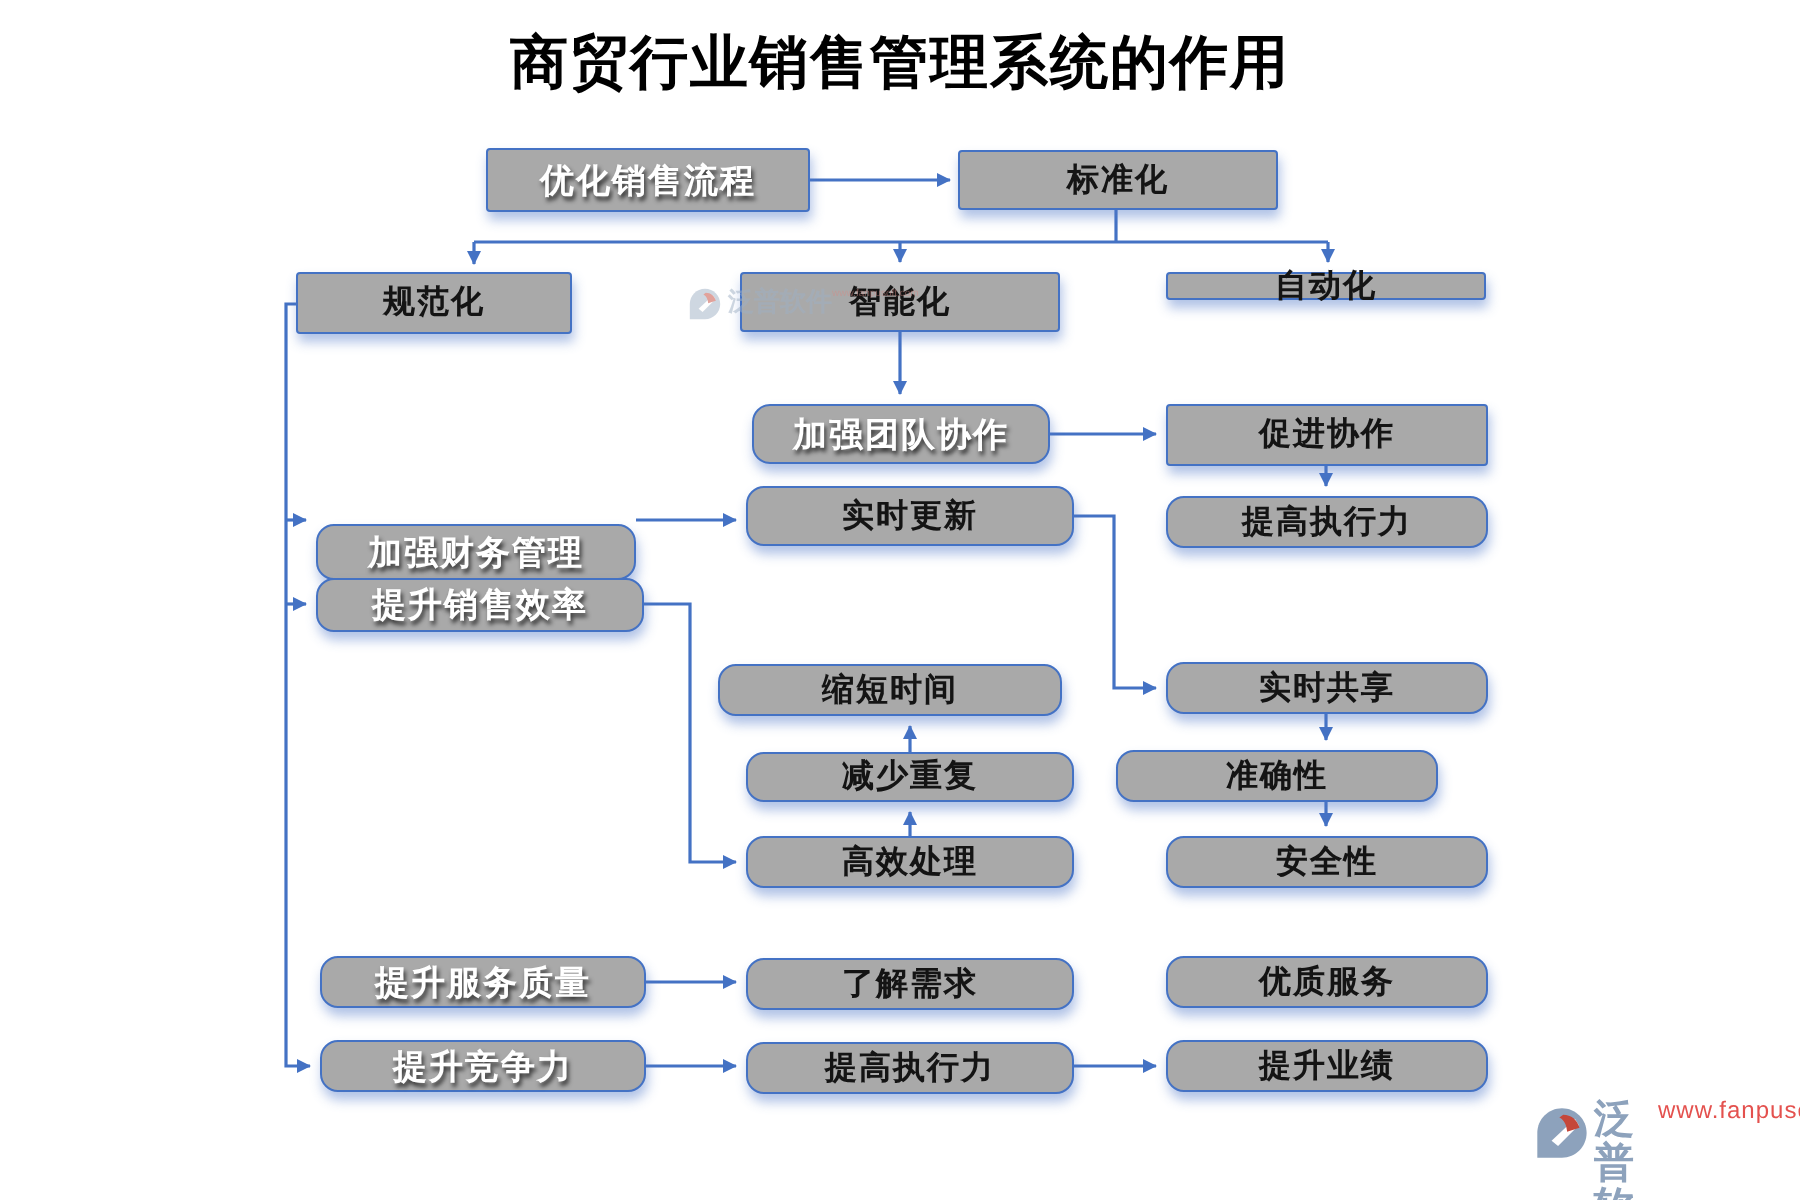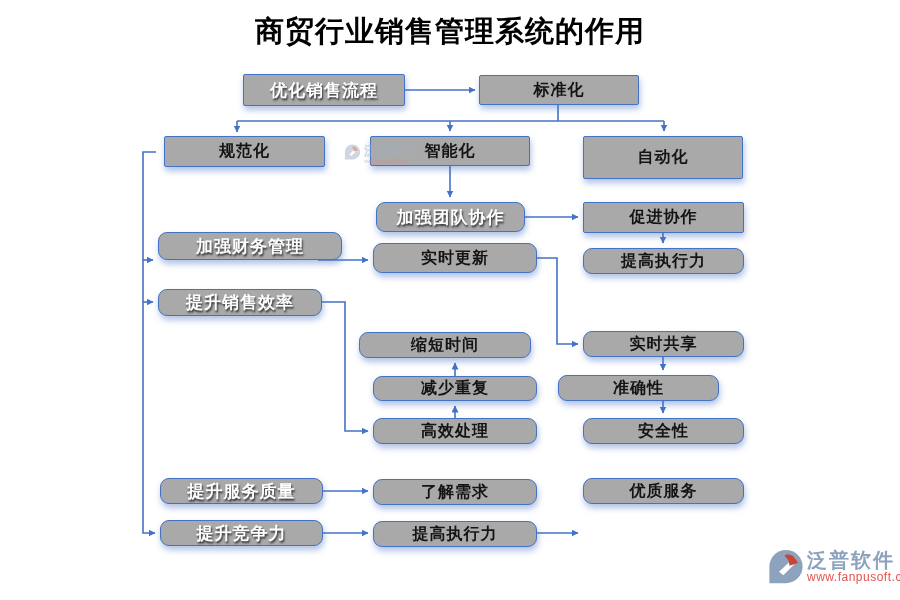--- a/index.html
+++ b/index.html
@@ -32,21 +32,21 @@
     position:absolute;left:344px;top:144px;display:flex;align-items:flex-start;
     opacity:0.5;gap:3px;
   }
   .wm-center .wm-brand{font-size:13px;font-weight:bold;color:#9fb0c4;line-height:14px;}
   .wm-center .wm-url{font-size:5px;color:#d58b85;line-height:6px;}
   .wm-corner{
     position:absolute;left:768px;top:549px;display:flex;align-items:flex-start;gap:3px;
   }
   .wm-corner .wm-brand{font-size:20px;font-weight:bold;color:#8da2bc;line-height:22px;letter-spacing:2px;}
   .wm-corner .wm-url{font-size:12px;color:#e4514e;line-height:13px;letter-spacing:0.5px;}
-  .wm-txt{display:flex;flex-direction:column;}
+  .wm-txt{display:flex;flex-direction:row;}
 </style>
 </head>
 <body>
 
 <div class="canvas">
 
   <div class="title">商贸行业销售管理系统的作用</div>
 
   <svg class="wires" width="900" height="600">
     <defs>
@@ -87,40 +87,41 @@
       <path d="M663,401 V413" marker-end="url(#ar)"></path>
 
       <path d="M323,491 H368" marker-end="url(#ar)"></path>
       <path d="M323,533 H368" marker-end="url(#ar)"></path>
       <path d="M537,533 H578" marker-end="url(#ar)"></path>
     </g>
   </svg>
 
   <div class="node sq" style="left:479px;top:75px;width:160px;height:30px">标准化</div>
   <div class="node sq wt" style="left:243px;top:74px;width:162px;height:32px">优化销售流程</div>
-  <div class="node sq" style="left:164px;top:136px;width:161px;height:31px">规范化</div>
+  <div class="node sq" style="left:148px;top:136px;width:138px;height:31px">规范化</div>
   <div class="node sq" style="left:370px;top:136px;width:160px;height:30px">智能化</div>
-  <div class="node sq" style="left:583px;top:136px;width:160px;height:43px">自动化</div>
+  <div class="node sq" style="left:583px;top:136px;width:160px;height:14px">自动化</div>
   <div class="node rd wt" style="left:376px;top:202px;width:149px;height:30px">加强团队协作</div>
   <div class="node sq" style="left:583px;top:202px;width:161px;height:31px">促进协作</div>
-  <div class="node rd wt" style="left:158px;top:232px;width:184px;height:28px">加强财务管理</div>
+  <div class="node rd wt" style="left:158px;top:262px;width:160px;height:28px">加强财务管理</div>
   <div class="node rd" style="left:373px;top:243px;width:164px;height:30px">实时更新</div>
   <div class="node rd" style="left:583px;top:248px;width:161px;height:26px">提高执行力</div>
   <div class="node rd wt" style="left:158px;top:289px;width:164px;height:27px">提升销售效率</div>
   <div class="node rd" style="left:359px;top:332px;width:172px;height:26px">缩短时间</div>
   <div class="node rd" style="left:583px;top:331px;width:161px;height:26px">实时共享</div>
   <div class="node rd" style="left:373px;top:376px;width:164px;height:25px">减少重复</div>
   <div class="node rd" style="left:558px;top:375px;width:161px;height:26px">准确性</div>
   <div class="node rd" style="left:373px;top:418px;width:164px;height:26px">高效处理</div>
   <div class="node rd" style="left:583px;top:418px;width:161px;height:26px">安全性</div>
   <div class="node rd wt" style="left:160px;top:478px;width:163px;height:26px">提升服务质量</div>
   <div class="node rd" style="left:373px;top:479px;width:164px;height:26px">了解需求</div>
   <div class="node rd" style="left:583px;top:478px;width:161px;height:26px">优质服务</div>
   <div class="node rd wt" style="left:160px;top:520px;width:163px;height:26px">提升竞争力</div>
   <div class="node rd" style="left:373px;top:521px;width:164px;height:26px">提高执行力</div>
+  <div class="node rd" style="left:583px;top:520px;width:161px;height:26px">提升业绩</div>
 
   <div class="wm-center">
     <svg width="17" height="16" viewBox="0 0 40 40">
       <path d="M20 1 C9.5 1 1 9.5 1 20 V39 H20 C30.5 39 39 30.5 39 20 S30.5 1 20 1 Z" fill="#9fb0c4"></path>
       <path d="M12 26 L30 9 L33 14 L17 30 Z" fill="#ffffff"></path>
       <path d="M21 6 C27 6 32 10 33.5 16 L24 19 C23.5 14 22 10 18 8 Z" fill="#c5473a"></path>
     </svg>
     <div class="wm-txt">
       <span class="wm-brand">泛普软件</span>
       <span class="wm-url">www.fanpusoft.com</span>

